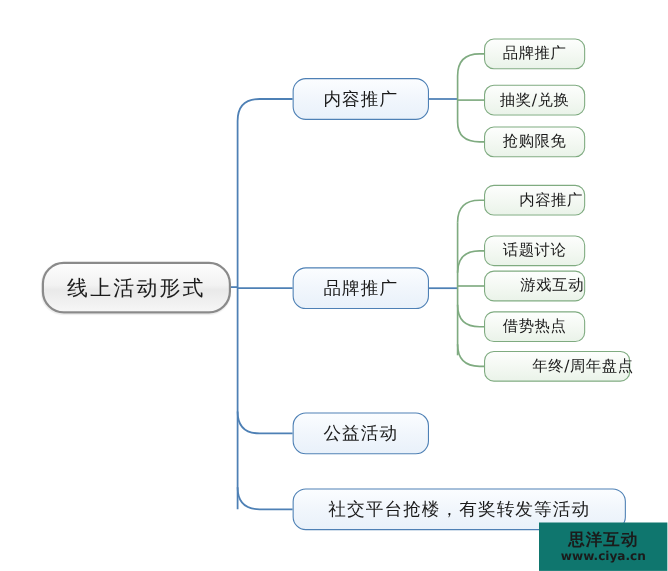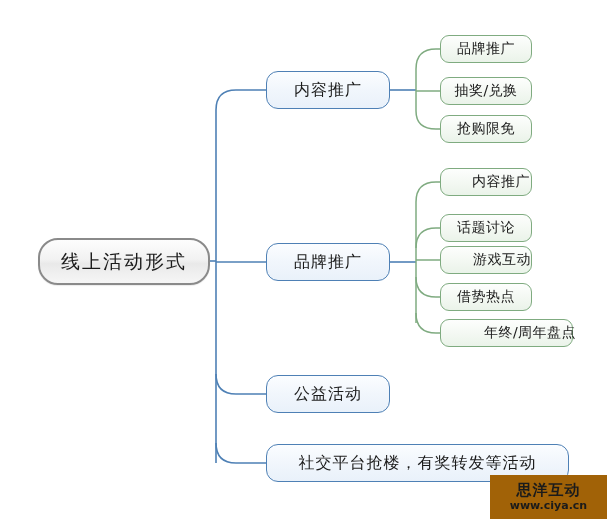--- a/index.html
+++ b/index.html
@@ -66,21 +66,21 @@
     font-size: 14px;
     letter-spacing: 0.5px;
   }
   
   .watermark {
     position: absolute;
     right: 0px;
     bottom: 0px;
     width: 117px;
     height: 44px;
-    background: #a16207;
+    background: #0f766e;
     display: flex;
     flex-direction: column;
     align-items: center;
     justify-content: center;
     line-height: 1;
   }
   .wm-cn {
     font-size: 15px;
     font-weight: bold;
     color: #1b1b1b;

